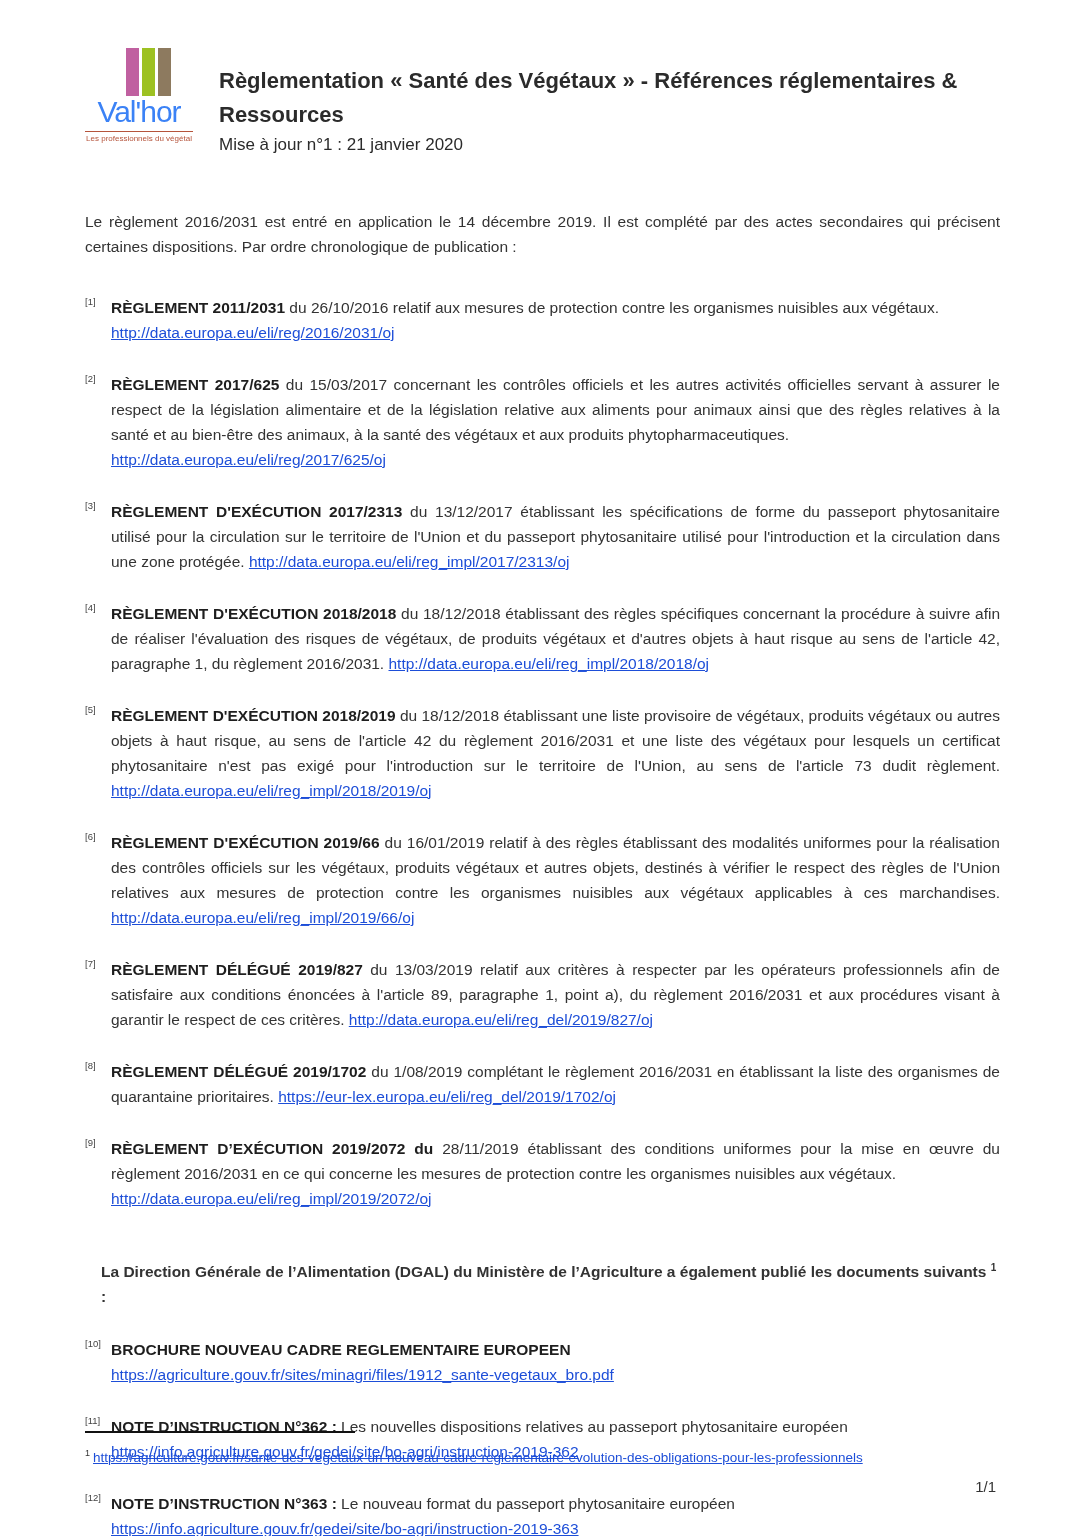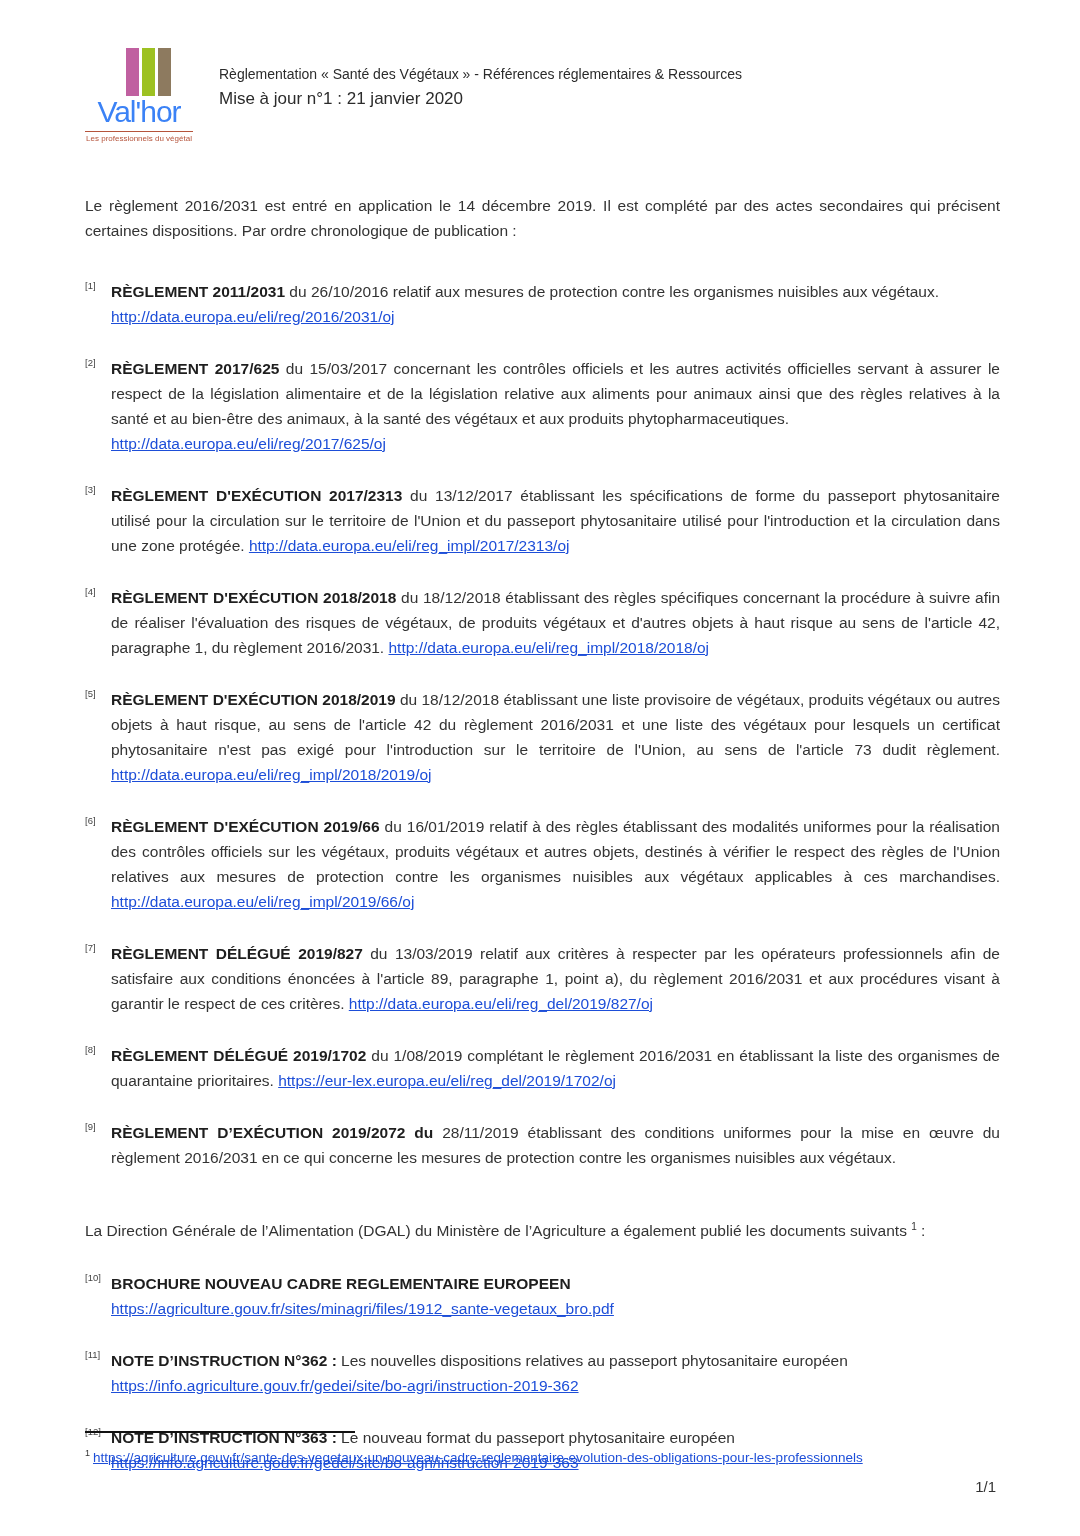--- a/index.html
+++ b/index.html
@@ -18,37 +18,37 @@
   .logo { width:108px; margin-right:26px; flex:0 0 auto; }
   .logo-bars { display:flex; gap:3px; justify-content:center; margin-left:18px; }
   .logo-bar { width:13px; height:48px; }
   .logo-brand {
     font-size:30px; font-weight:400; color:#3b82f6;
     letter-spacing:-1px; line-height:1.05; text-align:center;
   }
   .logo-rule { height:1px; background:#b5543c; margin:3px 0 2px 0; }
   .logo-tagline { font-size:8px; color:#b5543c; text-align:center; white-space:nowrap; }
   .header-text { padding-top:16px; }
-  .doc-title { font-size:14px; font-weight:400; color:#2b2b2b; line-height:1.55; }
+  .doc-title { font-size:22px; font-weight:700; color:#2b2b2b; line-height:1.55; }
   .doc-subtitle { font-size:17px; color:#2b2b2b; line-height:1.55; }
 
   
   .intro { font-size:15.5px; line-height:25px; margin-bottom:36px; text-align:justify; }
 
   .item { position:relative; padding-left:26px; margin-bottom:27px; }
   .item-num {
     position:absolute; left:0; top:1px;
     font-size:9.5px; color:#444444; letter-spacing:0;
   }
   .item-text { font-size:15.5px; line-height:25px; text-align:justify; }
   .item-text b { color:#1e1e1e; }
   a.link { color:#1d4ed8; text-decoration:underline; cursor:pointer; }
   a.block-link { display:block; font-size:15.5px; line-height:25px; margin-top:0; }
 
-  .dgal { font-size:15.5px; line-height:25px; margin:44px 0 28px 0; }
+  .dgal { font-size:15.5px; line-height:25px; margin:44px 0 28px 16px;font-weight:bold; }
   .dgal sup { font-size:10px; }
 
   
   .footnote-sep { position:absolute; left:85px; top:1431px; width:270px; height:2px; background:#111111; }
   .footnote { position:absolute; left:85px; top:1443px; font-size:13.5px; line-height:20px; }
   .footnote sup { font-size:9px; color:#333; margin-right:3px; }
   .footnote a.link { font-size:13.5px; }
   .page-number { position:absolute; right:84px; top:1478px; font-size:15px; color:#333; }
 </style>
 </head>
@@ -106,20 +106,21 @@
         <span class="item-num">[7]</span>
         <p class="item-text"><b>RÈGLEMENT DÉLÉGUÉ 2019/827</b><span> du 13/03/2019 relatif aux critères à respecter par les opérateurs professionnels afin de satisfaire aux conditions énoncées à l'article 89, paragraphe 1, point a), du règlement 2016/2031 et aux procédures visant à garantir le respect de ces critères. </span><a class="link" href="#">http://data.europa.eu/eli/reg_del/2019/827/oj</a></p>
       </div>
       <div class="item">
         <span class="item-num">[8]</span>
         <p class="item-text"><b>RÈGLEMENT DÉLÉGUÉ 2019/1702</b><span> du 1/08/2019 complétant le règlement 2016/2031 en établissant la liste des organismes de quarantaine prioritaires. </span><a class="link" href="#">https://eur-lex.europa.eu/eli/reg_del/2019/1702/oj</a></p>
       </div>
       <div class="item">
         <span class="item-num">[9]</span>
         <p class="item-text"><b>RÈGLEMENT D’EXÉCUTION 2019/2072 du</b><span> 28/11/2019 établissant des conditions uniformes pour la mise en œuvre du règlement 2016/2031 en ce qui concerne les mesures de protection contre les organismes nuisibles aux végétaux.</span></p>
+        <a class="link block-link" href="#">http://data.europa.eu/eli/reg_impl/2019/2072/oj</a>
       </div>
       <p class="dgal"><span>La Direction Générale de l’Alimentation (DGAL) du Ministère de l’Agriculture a également publié les documents suivants </span><sup>1</sup><span> :</span></p>
       <div class="item">
         <span class="item-num">[10]</span>
         <p class="item-text"><b>BROCHURE NOUVEAU CADRE REGLEMENTAIRE EUROPEEN</b></p>
         <a class="link block-link" href="#">https://agriculture.gouv.fr/sites/minagri/files/1912_sante-vegetaux_bro.pdf</a>
       </div>
       <div class="item">
         <span class="item-num">[11]</span>
         <p class="item-text"><b>NOTE D’INSTRUCTION N°362 :</b><span> Les nouvelles dispositions relatives au passeport phytosanitaire européen</span></p>

